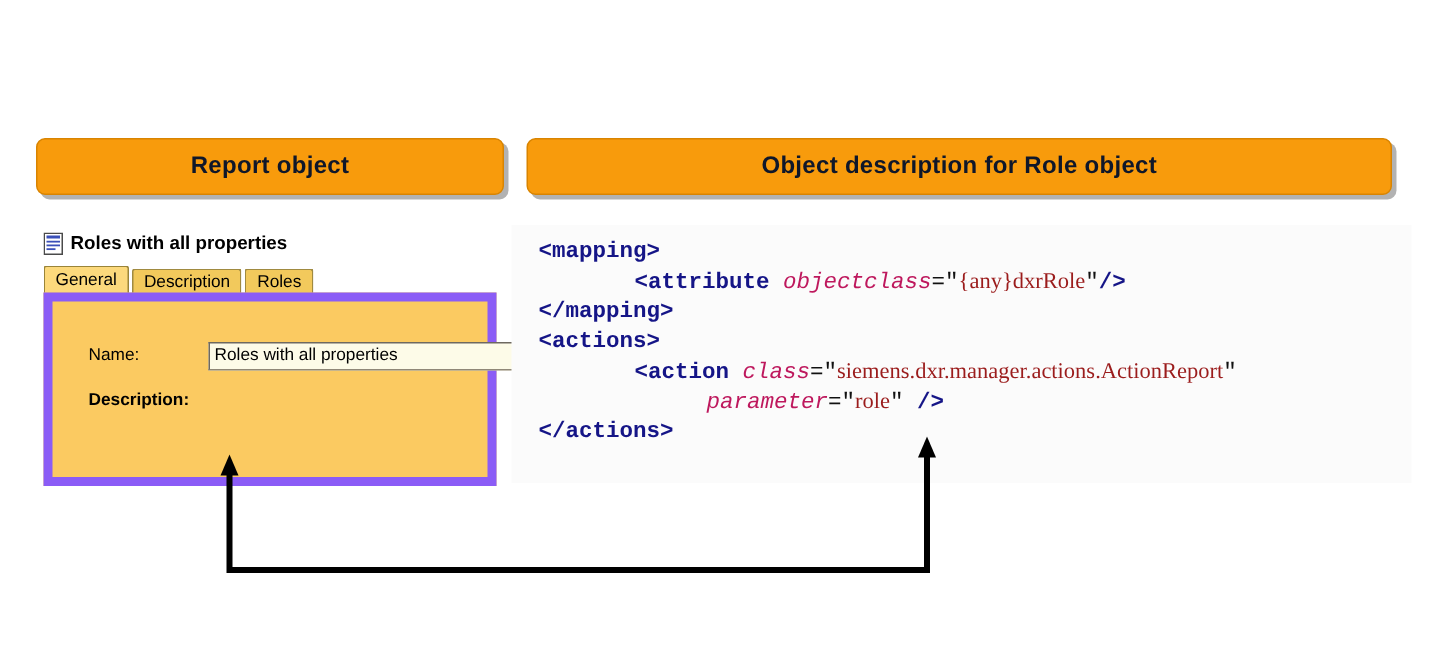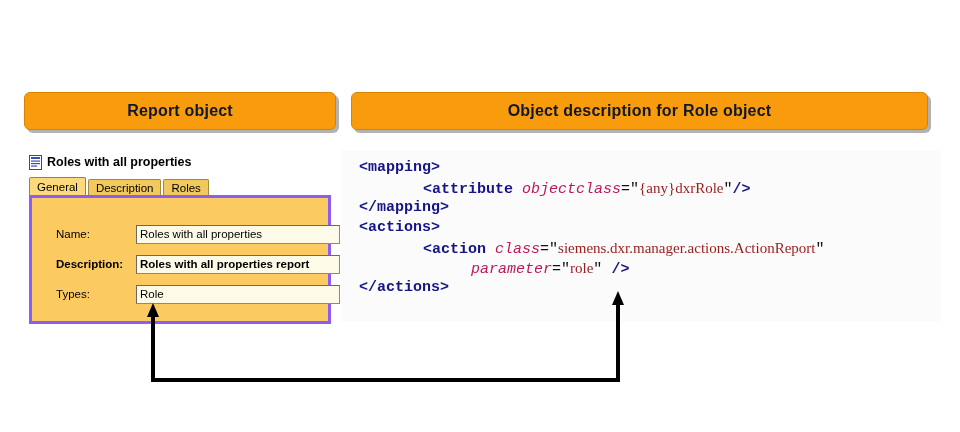--- a/index.html
+++ b/index.html
@@ -91,21 +91,21 @@
     border-color: #9a8438;
   }
 
   #form-body {
     position: absolute;
     left: 0;
     top: 43px;
     width: 302px;
     height: 129px;
     background: #fbca61;
-    border: 3px solid #8b5cf6;
+    border: 6px solid #8b5cf6;
     box-sizing: border-box;
   }
 
   .field-row {
     position: absolute;
     left: 0;
     width: 302px;
     height: 22px;
     display: flex;
     align-items: center;
@@ -206,27 +206,22 @@
 
   <div id="form-body">
 
     <div class="field-row" id="row-name">
       <div class="field-label">Name:</div>
       <div class="field-input">Roles with all properties</div>
     </div>
 
     <div class="field-row" id="row-desc">
       <div class="field-label">Description:</div>
-      <div class="field-input">Roles with all properties report</div>
-    </div>
-
-    <div class="field-row" id="row-type">
-      <div class="field-label">Types:</div>
-      <div class="field-input">Role</div>
-    </div>
+    </div>
+
 
   </div>
 </div>
 
 <div id="code-panel"><div class="code-line" style="top: 8px; left: 18px;"><span class="tag">&lt;mapping&gt;</span></div><div class="code-line" style="top: 28px; left: 82px;"><span class="tag">&lt;attribute </span><span class="attr">objectclass</span><span class="punct">="</span><span class="val">{any}dxrRole</span><span class="punct">"</span><span class="tag">/&gt;</span></div><div class="code-line" style="top: 48px; left: 18px;"><span class="tag">&lt;/mapping&gt;</span></div><div class="code-line" style="top: 68px; left: 18px;"><span class="tag">&lt;actions&gt;</span></div><div class="code-line" style="top: 88px; left: 82px;"><span class="tag">&lt;action </span><span class="attr">class</span><span class="punct">="</span><span class="val">siemens.dxr.manager.actions.ActionReport</span><span class="punct">"</span></div><div class="code-line" style="top: 108px; left: 130px;"><span class="attr">parameter</span><span class="punct">="</span><span class="val">role</span><span class="punct">" </span><span class="tag">/&gt;</span></div><div class="code-line" style="top: 128px; left: 18px;"><span class="tag">&lt;/actions&gt;</span></div></div>
 
 <svg id="connector">
   <g fill="none" stroke="#000000" stroke-width="4">
     <path d="M 153,313 L 153,380 L 618,380 L 618,300"></path>
   </g>

